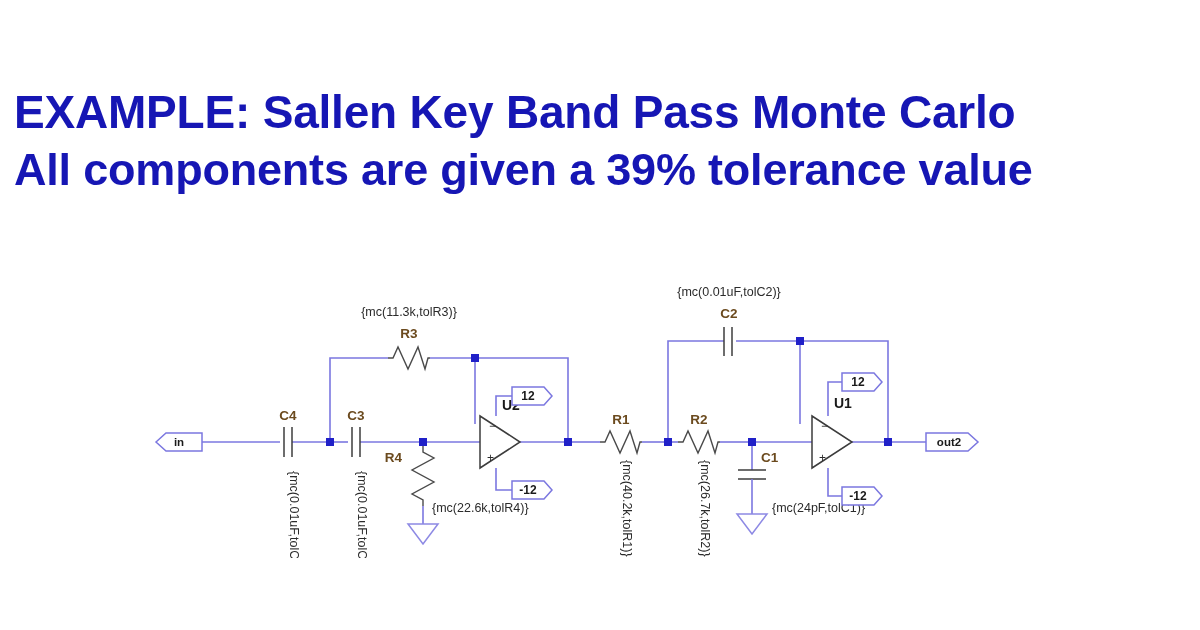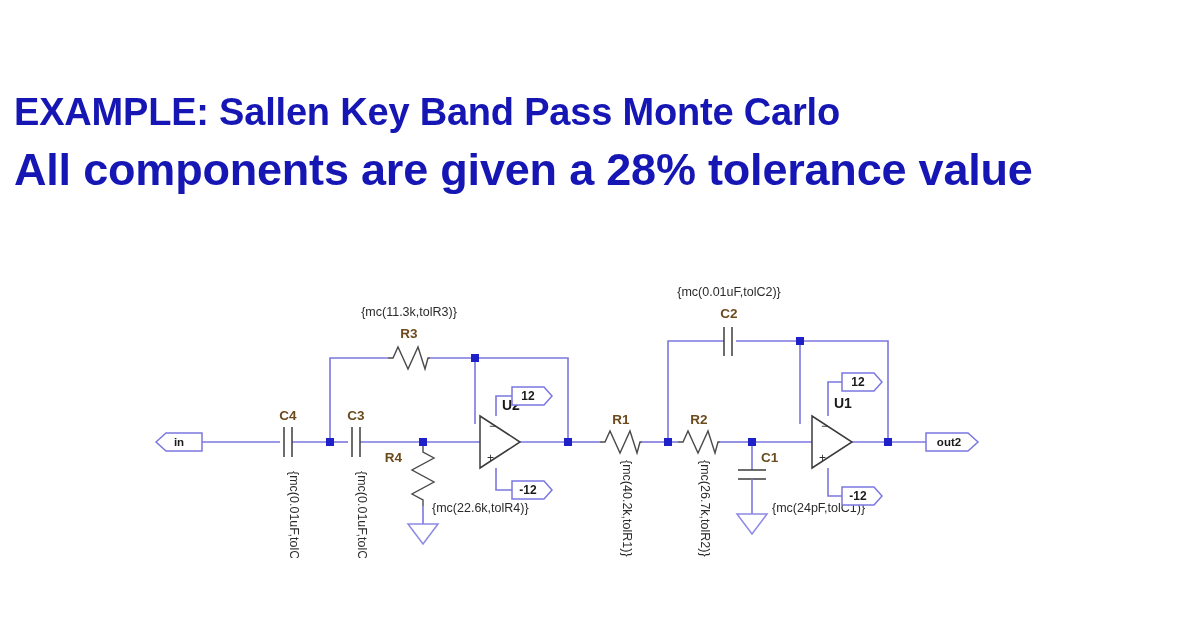--- a/index.html
+++ b/index.html
@@ -20,21 +20,21 @@
   }
   .title-block {
     position: absolute;
     left: 14px;
     top: 84px;
     width: 1186px;
   }
   .title-line {
     font-family: "Liberation Sans", sans-serif;
     font-weight: bold;
-    font-size: 38px;
+    font-size: 46px;
     line-height: 57px;
     color: #1616b4;
     letter-spacing: -0.2px;
     white-space: nowrap;
   }
   .title-line.l2 { font-size: 45px; }
 
   #schematic {
     position: absolute;
     left: 140px;
@@ -57,21 +57,21 @@
   .pinsym { font-size: 12px; fill: #2b2b2b; }
   .oplbl { font-size: 14px; font-weight: bold; fill: #1a1a1a; }
 </style>
 </head>
 <body>
 
 <div id="stage">
 
   <div class="title-block">
     <div class="title-line l1">EXAMPLE: Sallen Key Band Pass Monte Carlo</div>
-    <div class="title-line l2">All components are given a 28% tolerance value</div>
+    <div class="title-line l2">All components are given a 39% tolerance value</div>
   </div>
 
   <div id="schematic">
   <svg width="850" height="330" viewBox="0 0 850 330" xmlns="http://www.w3.org/2000/svg">
 
     <path class="wire" d="M 62 214 L 140 214"></path>
 
     <path class="wire" d="M 152 214 L 190 214"></path>
 
     <path class="wire" d="M 190 214 L 208 214"></path>

